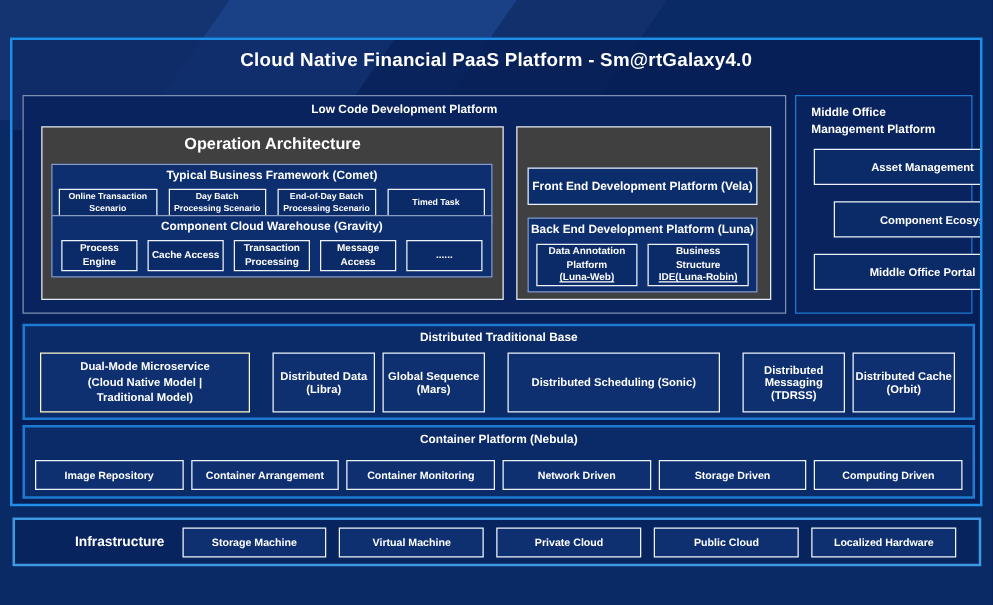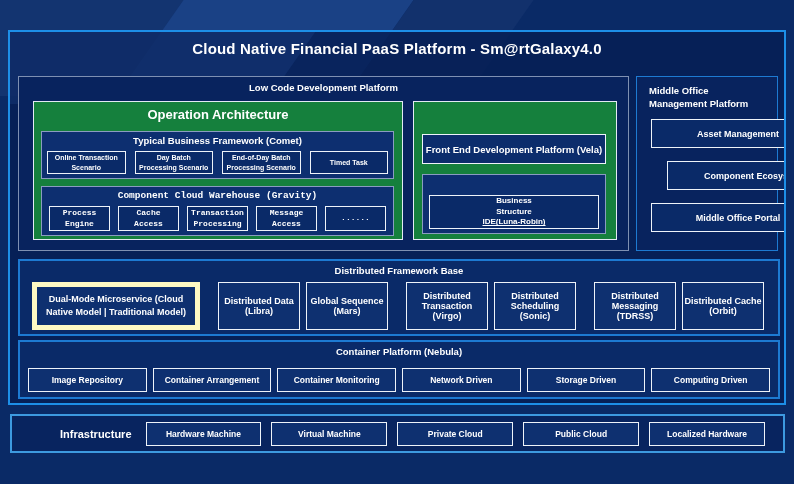--- a/index.html
+++ b/index.html
@@ -29,33 +29,33 @@
   
   .lowcode{
     position:absolute;left:8px;top:44px;width:609px;height:173px;
     border:1px solid #7e90b2;background:#08235e;
   }
   .lowcode-label{position:absolute;top:5px;left:0;width:100%;text-align:center;
     font-size:9.5px;font-weight:700;}
 
   .op-arch,.dev-plat{
     position:absolute;top:24px;height:137px;
-    border:1.5px solid #e3eaf4;background:#15803d;
+    border:1.5px solid #e3eaf4;background:#404040;
   }
   .op-arch{left:14px;width:368px;}
   .dev-plat{left:394px;width:202px;}
   .panel-title{position:absolute;top:5px;left:0;width:100%;text-align:center;
     font-size:13px;font-weight:700;}
 
   .comet,.gravity{
     position:absolute;left:7px;width:351px;
     border:1px solid #8a9cc0;background:#0d2f70;
   }
   .comet{top:29px;height:46px;}
-  .gravity{top:84px;height:48px;font-family:Liberation Mono, monospace;}
+  .gravity{top:70px;height:48px;}
   .sub-title{position:absolute;top:3px;left:0;width:100%;text-align:center;
     font-size:9.5px;font-weight:700;}
   .comet-row{position:absolute;left:5px;right:5px;top:19px;bottom:4px;
     display:flex;gap:9px;}
   .gravity-row{position:absolute;left:7px;right:7px;top:19px;bottom:4px;
     display:flex;gap:8px;}
   .cell{
     flex:1;border:1px solid #eef3f9;background:#0a2a68;
     display:flex;align-items:center;justify-content:center;text-align:center;
     font-size:7px;font-weight:700;line-height:1.35;padding:1px 2px;box-sizing:border-box;
@@ -98,23 +98,23 @@
   
   .dtb{
     position:absolute;left:8px;top:227px;width:758px;height:73px;
     border:2px solid #1d7ad2;background:#0a2a68;
   }
   .dtb-label{position:absolute;top:4px;left:0;width:100%;text-align:center;
     font-size:9.5px;font-weight:700;}
   .dtb-row{position:absolute;left:12px;right:14px;top:21px;height:48px;
     display:flex;gap:18px;}
   .dual-mode{
-    width:168px;flex:none;border:5px solid #fef9c3;background:#0e3070;
+    width:168px;flex:none;border:1px solid #fef9c3;background:#0e3070;
     display:flex;align-items:center;justify-content:center;text-align:center;
-    font-size:9px;font-weight:700;line-height:1.4;padding:0 8px;box-sizing:border-box;
+    font-size:9px;font-weight:700;line-height:1.4;padding:0 24px;box-sizing:border-box;
   }
   .dtb-col{flex:1;display:flex;flex-direction:row;gap:6px;}
   .dtb-cell{
     flex:1;border:1px solid #eef3f9;background:#0e3070;
     display:flex;align-items:center;justify-content:center;
     font-size:9px;font-weight:700;text-align:center;
   }
 
   
   .cp{
@@ -179,48 +179,53 @@
           <div class="cell">Transaction Processing</div>
           <div class="cell">Message Access</div>
           <div class="cell">......</div>
         </div>
       </div>
     </div>
 
     <div class="dev-plat">
       <div class="vela">Front End Development Platform (Vela)</div>
       <div class="luna">
+        <div class="sub-title">Back End Development Platform (Luna)</div>
         <div class="luna-row">
+          <div class="luna-cell">
+            <span>Data Annotation</span>
+            <span>Platform</span>
+            <span class="u">(Luna-Web)</span>
+          </div>
           <div class="luna-cell">
             <span>Business</span>
             <span>Structure</span>
             <span class="u">IDE(Luna-Robin)</span>
           </div>
         </div>
       </div>
     </div>
   </div>
 
   <div class="middle-office">
     <div class="mo-label">Middle Office Management Platform</div>
     <div class="mo-item mo-0">Asset Management</div>
     <div class="mo-item mo-1">Component Ecosystem</div>
     <div class="mo-item mo-2">Middle Office Portal</div>
   </div>
 
   <div class="dtb">
-    <div class="dtb-label">Distributed Framework Base</div>
+    <div class="dtb-label">Distributed Traditional Base</div>
     <div class="dtb-row">
       <div class="dual-mode">Dual-Mode Microservice (Cloud Native Model | Traditional Model)</div>
       <div class="dtb-col">
         <div class="dtb-cell">Distributed Data (Libra)</div>
         <div class="dtb-cell">Global Sequence (Mars)</div>
       </div>
       <div class="dtb-col">
-        <div class="dtb-cell">Distributed Transaction (Virgo)</div>
         <div class="dtb-cell">Distributed Scheduling (Sonic)</div>
       </div>
       <div class="dtb-col">
         <div class="dtb-cell">Distributed Messaging (TDRSS)</div>
         <div class="dtb-cell">Distributed Cache (Orbit)</div>
       </div>
     </div>
   </div>
 
   <div class="cp">
@@ -232,19 +237,19 @@
       <div class="cp-cell">Network Driven</div>
       <div class="cp-cell">Storage Driven</div>
       <div class="cp-cell">Computing Driven</div>
     </div>
   </div>
 </div>
 
 <div class="infra">
   <div class="infra-label">Infrastructure</div>
   <div class="infra-row">
-    <div class="infra-cell">Hardware Machine</div>
+    <div class="infra-cell">Storage Machine</div>
     <div class="infra-cell">Virtual Machine</div>
     <div class="infra-cell">Private Cloud</div>
     <div class="infra-cell">Public Cloud</div>
     <div class="infra-cell">Localized Hardware</div>
   </div>
 </div>
 
 </body></html>

